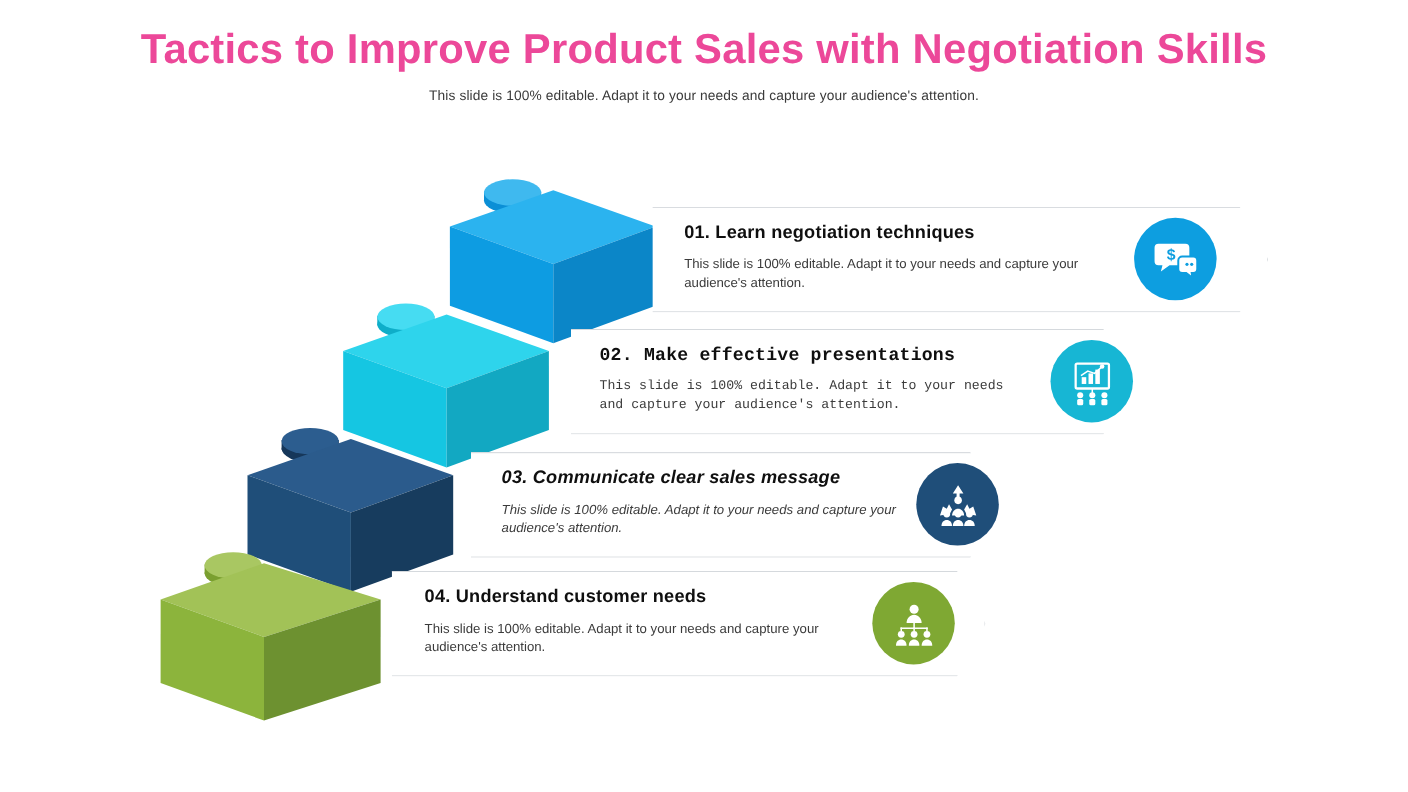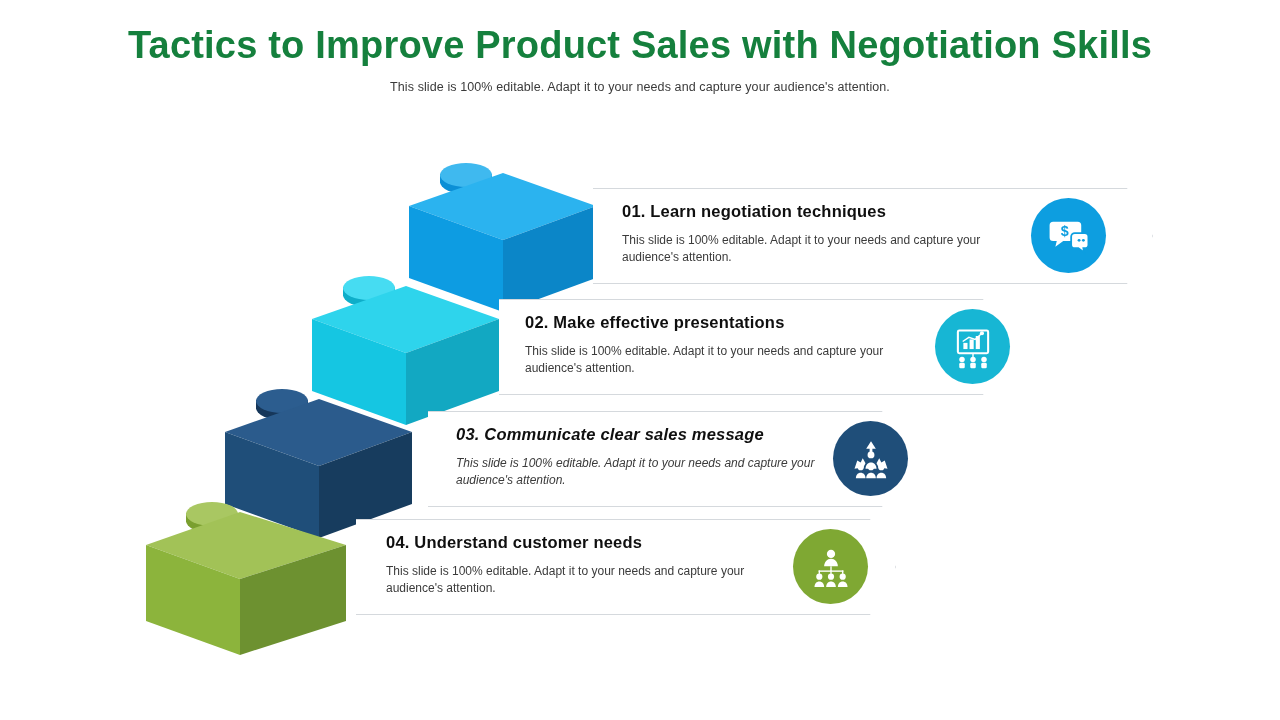--- a/index.html
+++ b/index.html
@@ -17,21 +17,21 @@
 
   
   .slide-title {
     position: absolute;
     left: 0;
     top: 24px;
     width: 1280px;
     text-align: center;
     font-size: 38px;
     font-weight: bold;
-    color: #15803d;
+    color: #ec4899;
     letter-spacing: 0.2px;
   }
   .slide-subtitle {
     position: absolute;
     left: 0;
     top: 80px;
     width: 1280px;
     text-align: center;
     font-size: 12.5px;
     color: #3a3a3a;
@@ -159,21 +159,21 @@
     <svg viewBox="0 0 64 64" width="46" height="46">
       <path d="M10 12h34a5 5 0 0 1 5 5v17a5 5 0 0 1-5 5H24l-11 8 2-8h-5a5 5 0 0 1-5-5V17a5 5 0 0 1 5-5z" fill="#ffffff"></path>
       <path d="M40 28h14a5 5 0 0 1 5 5v11a5 5 0 0 1-5 5h-2l1 6-8-6h-5a5 5 0 0 1-5-5V33a5 5 0 0 1 5-5z" fill="#ffffff" stroke="#0d9ee0" stroke-width="2.5"></path>
       <text x="26" y="32" font-family="Liberation Sans, sans-serif" font-size="20" font-weight="bold" fill="#0d9ee0" text-anchor="middle">$</text>
       <circle cx="46" cy="38" r="2" fill="#0d9ee0"></circle>
       <circle cx="52" cy="38" r="2" fill="#0d9ee0"></circle>
     </svg>
   </div>
 </div>
 
-<div class="row" style="left:499px; top:299px; width:510px;">
+<div class="row" style="left:519px; top:299px; width:510px;font-family:Liberation Mono, monospace;">
   <div class="row-banner" style="width:510px;"></div>
   <div class="row-title" style="left:26px; top:14px;">02. Make effective presentations</div>
   <div class="row-desc" style="left:26px; top:44px;">This slide is 100% editable. Adapt it to your needs and capture your audience's attention.</div>
   <div class="icon-circle" style="left:436px; top:10px; width:75px; height:75px; background:#17b6d4;">
     <svg viewBox="0 0 64 64" width="44" height="44">
       <rect x="10" y="8" width="44" height="33" rx="2" fill="none" stroke="#ffffff" stroke-width="3"></rect>
       <rect x="18" y="26" width="6" height="9" fill="#ffffff"></rect>
       <rect x="27" y="21" width="6" height="14" fill="#ffffff"></rect>
       <rect x="36" y="16" width="6" height="19" fill="#ffffff"></rect>
       <polyline points="17,24 26,18 35,21 45,12" fill="none" stroke="#ffffff" stroke-width="2"></polyline>

